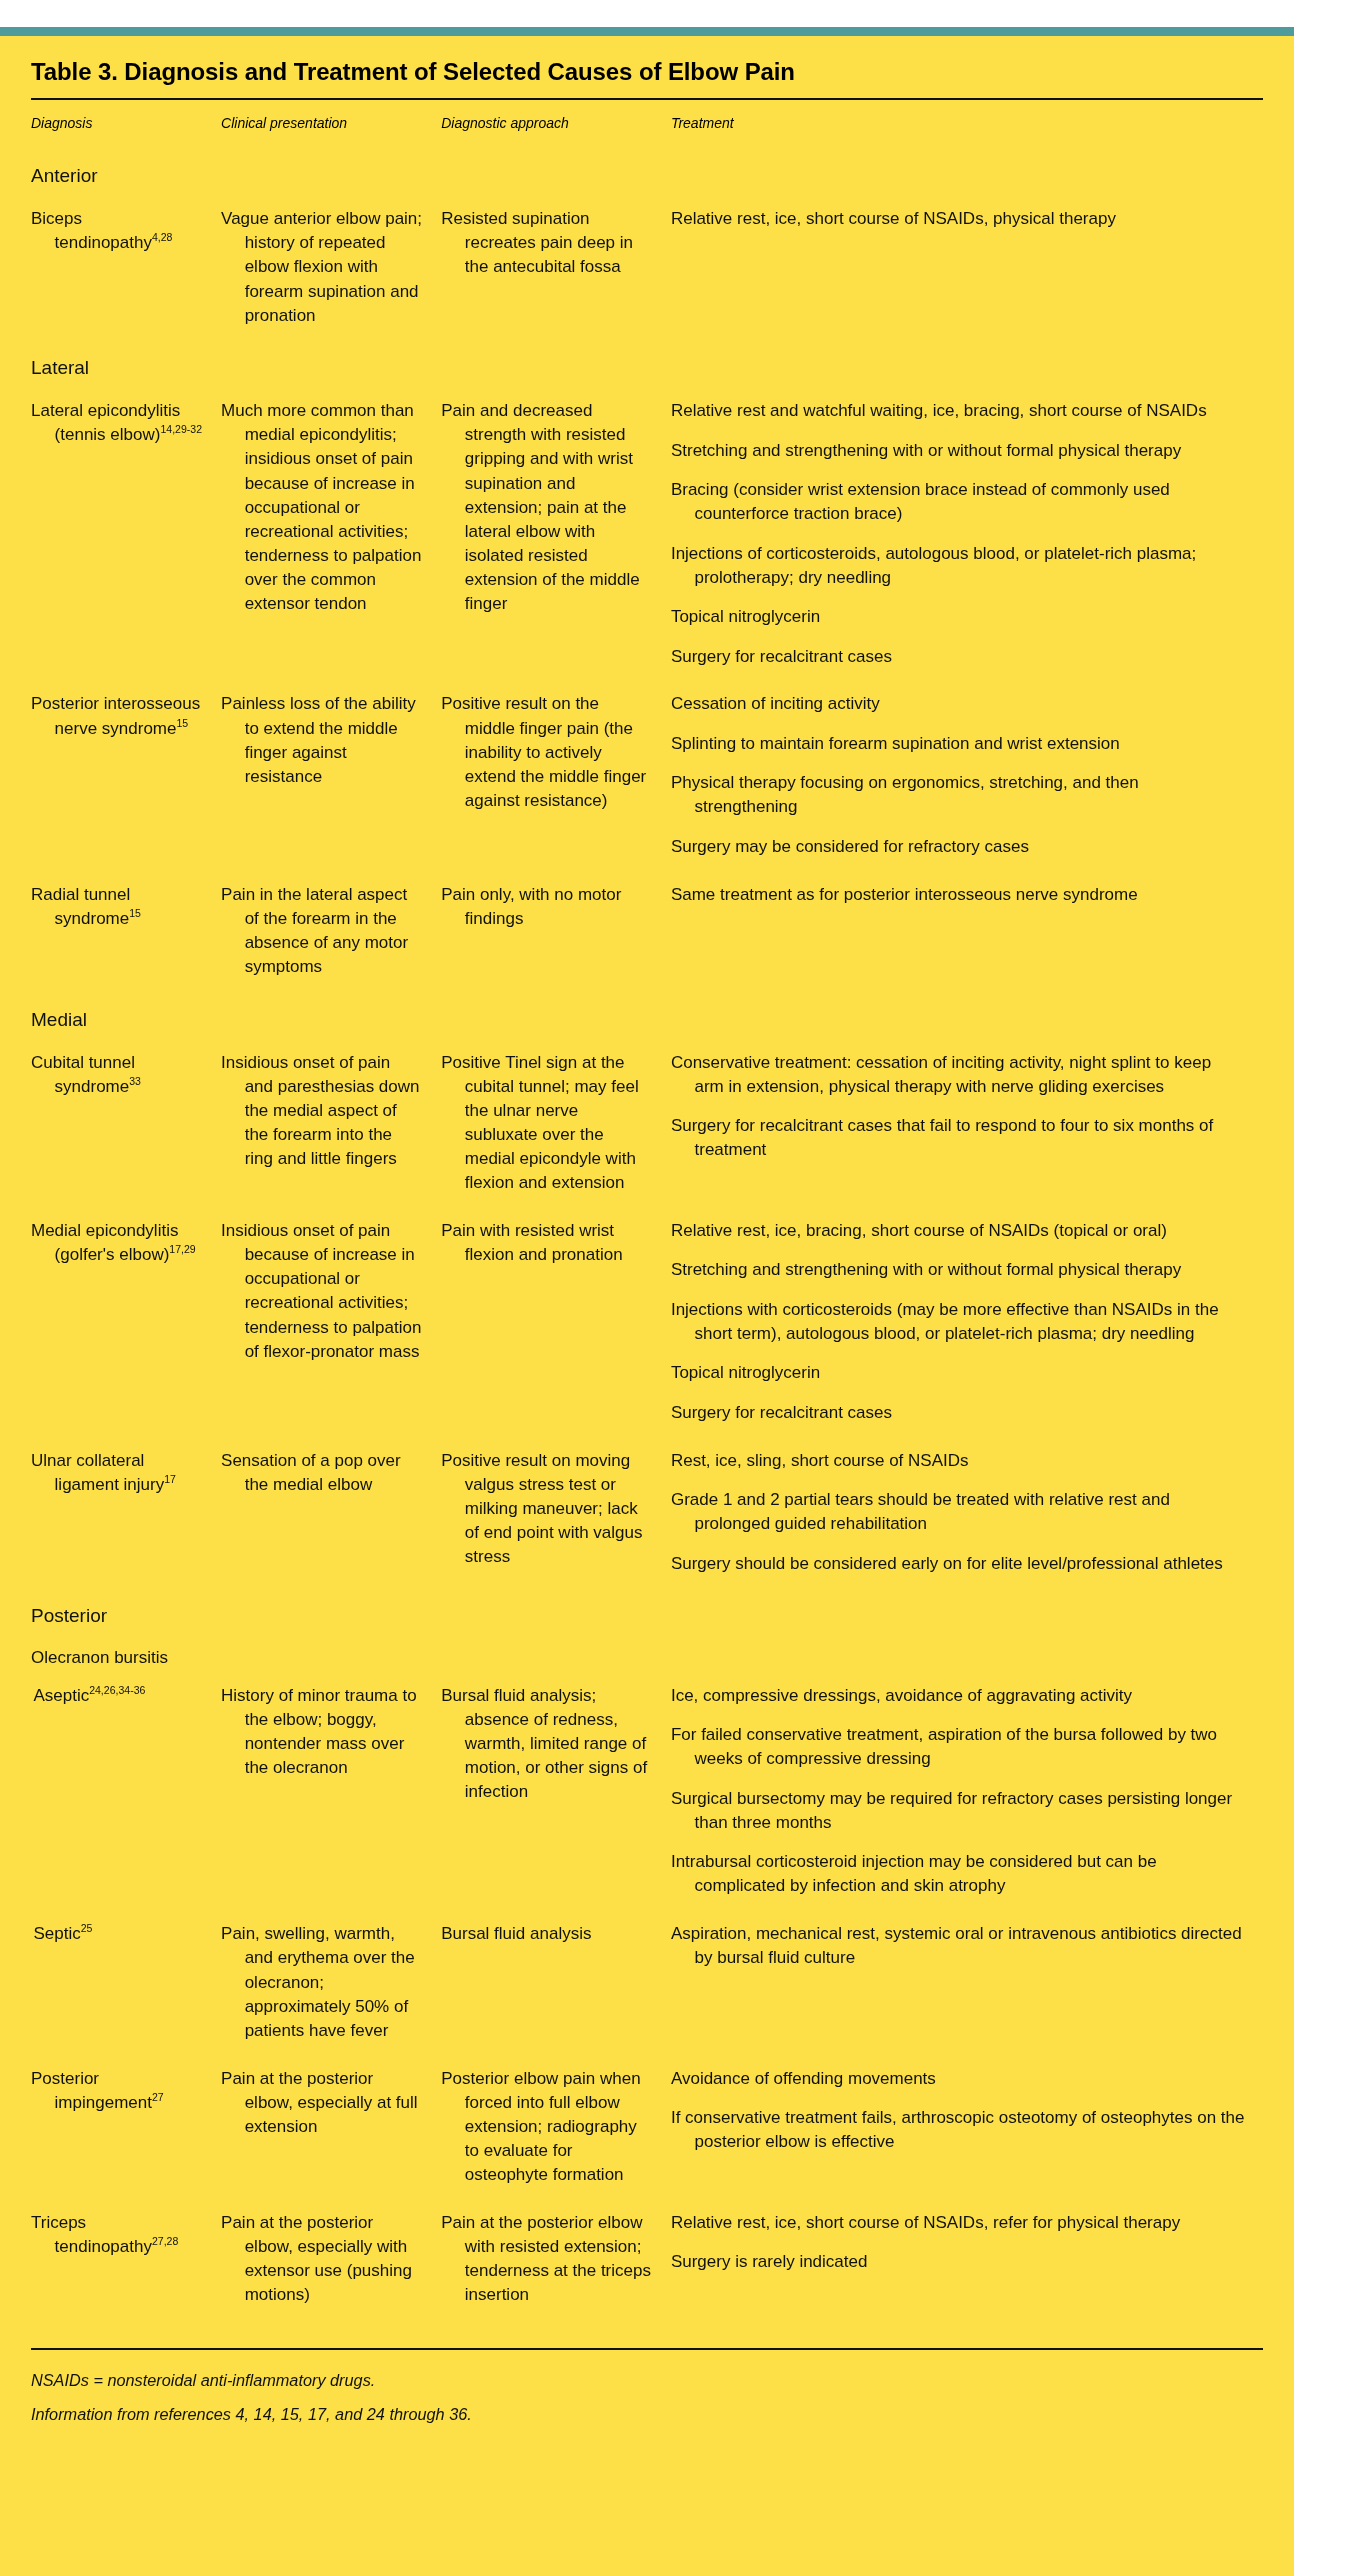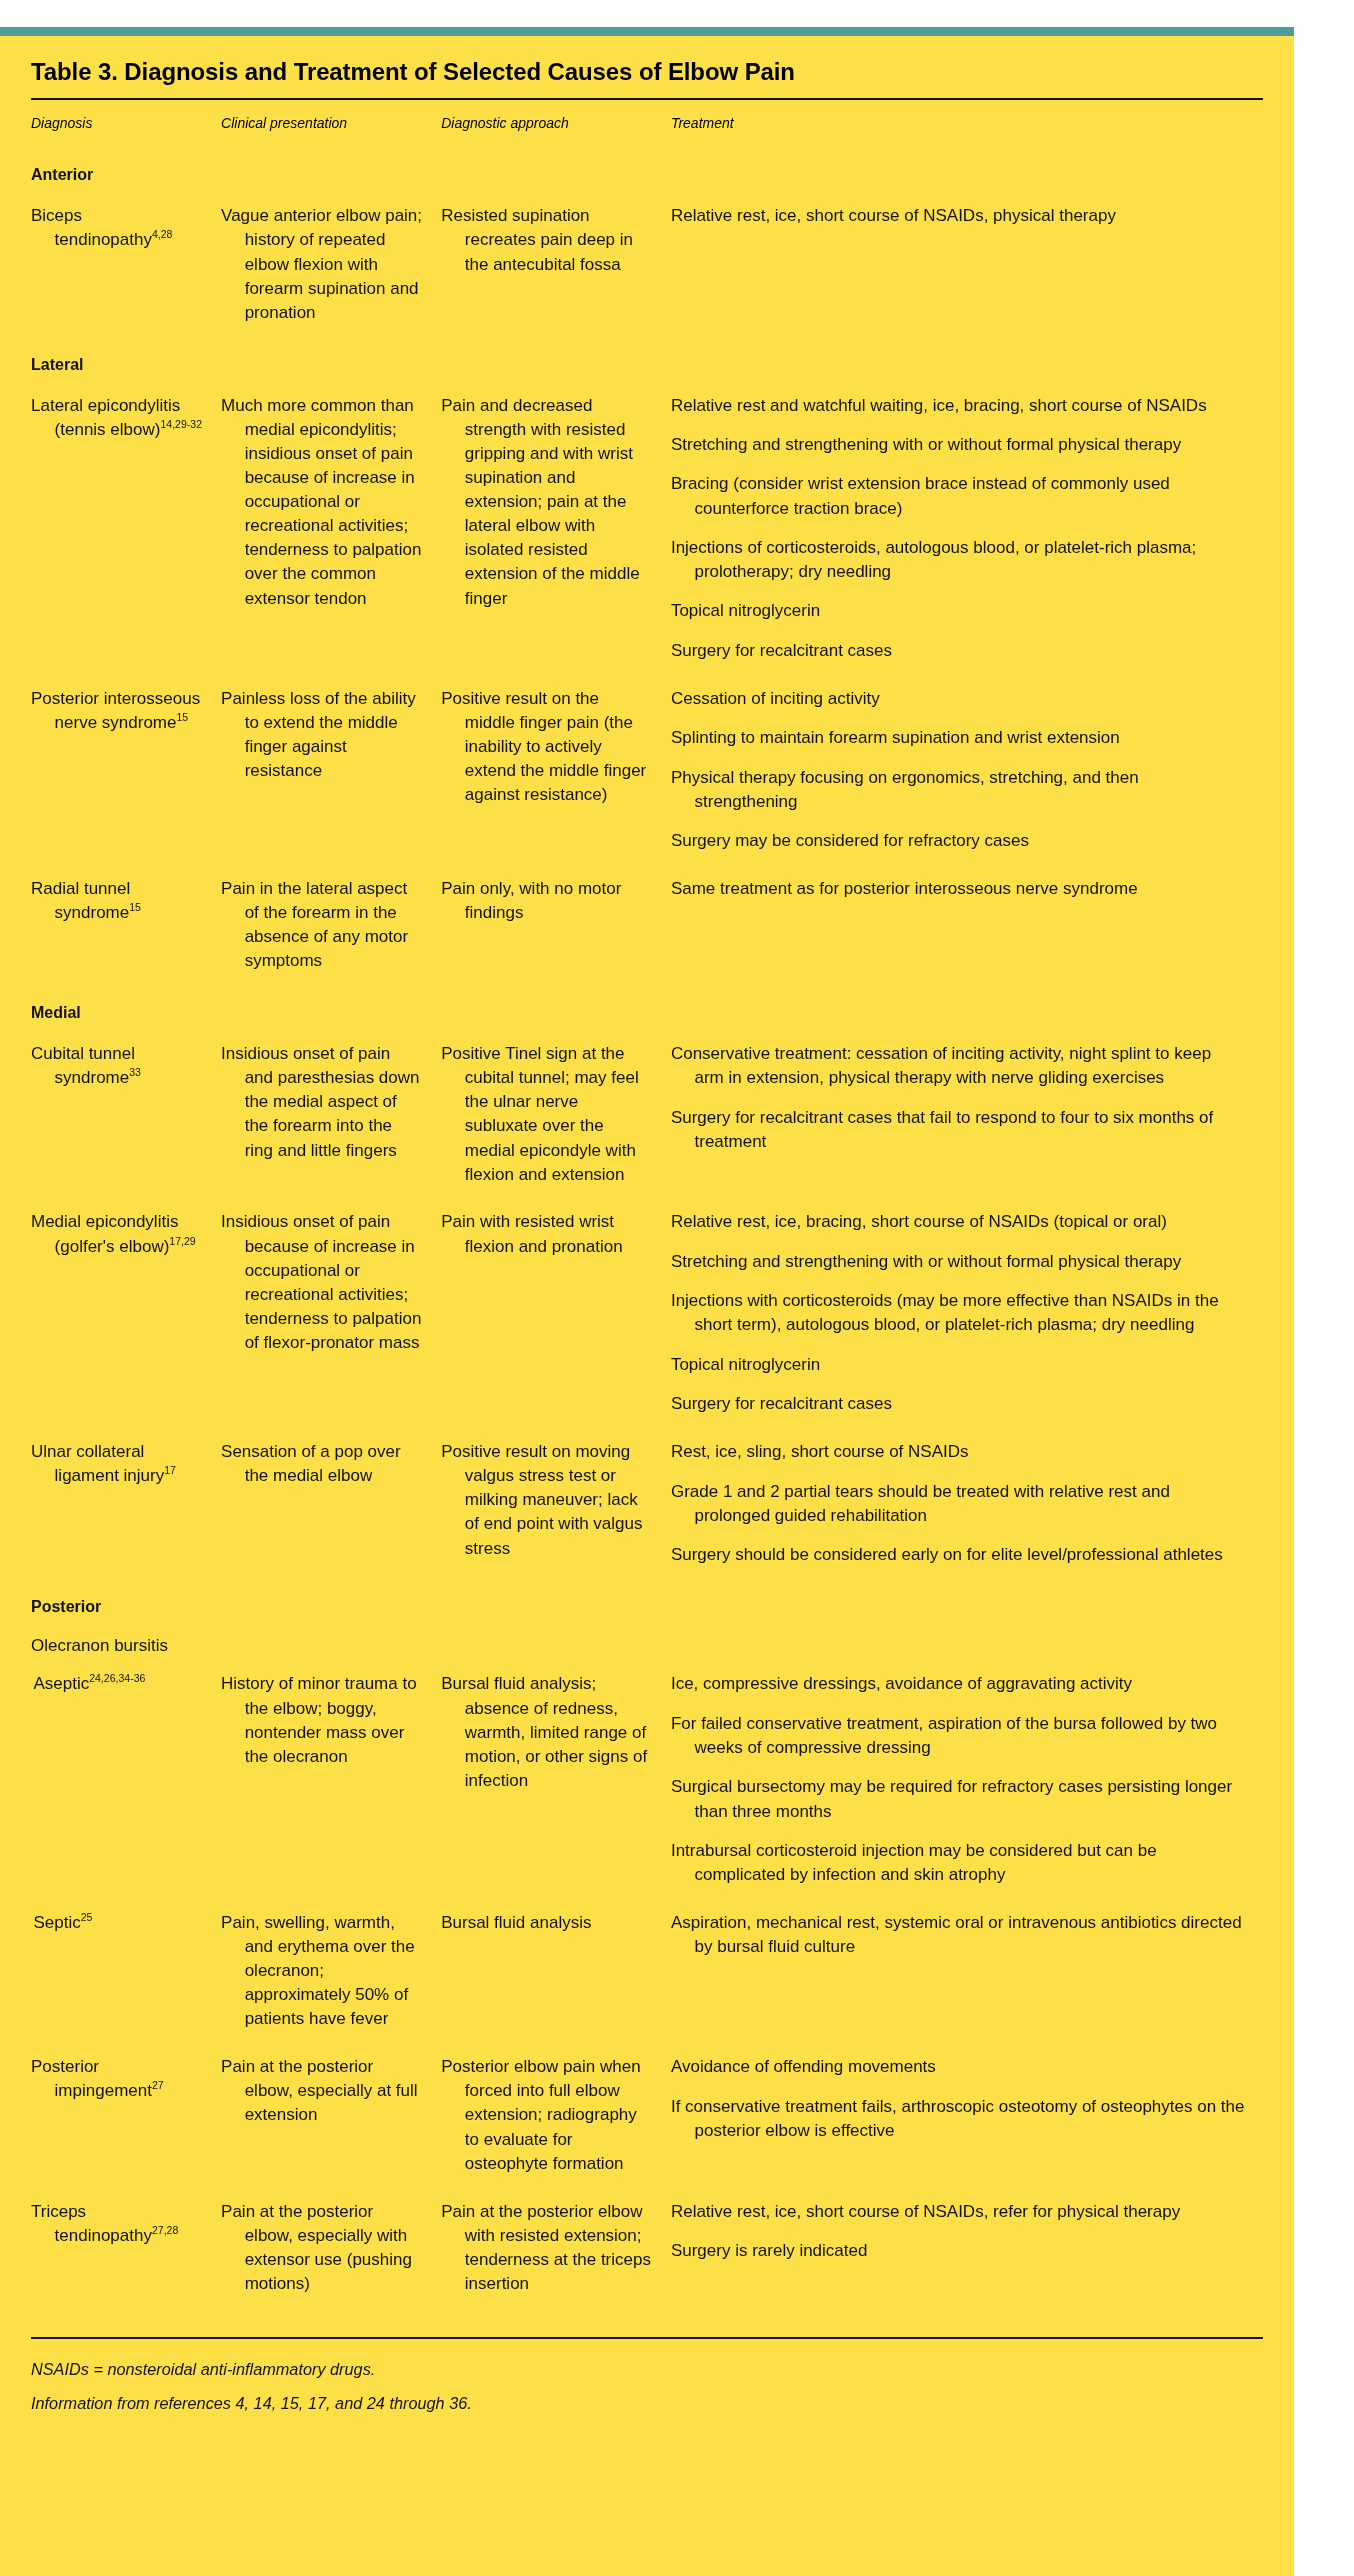--- a/index.html
+++ b/index.html
@@ -72,22 +72,22 @@
     font-size: 17px;
     line-height: 1.42;
     color: #111;
     padding: 0 18px 0 0;
   }
   .sect-row td {
     padding-top: 18px;
     padding-bottom: 2.8px;
   }
   .sect-label {
-    font-weight: bold;
-    font-size: 16px;
+    font-weight: normal;
+    font-size: 19px;
   }
   .data-row td {
     padding-top: 14px;
     padding-bottom: 9.7px;
   }
   .hang {
     padding-left: 23.6px;
     text-indent: -23.6px;
   }
   .hang + .hang {

